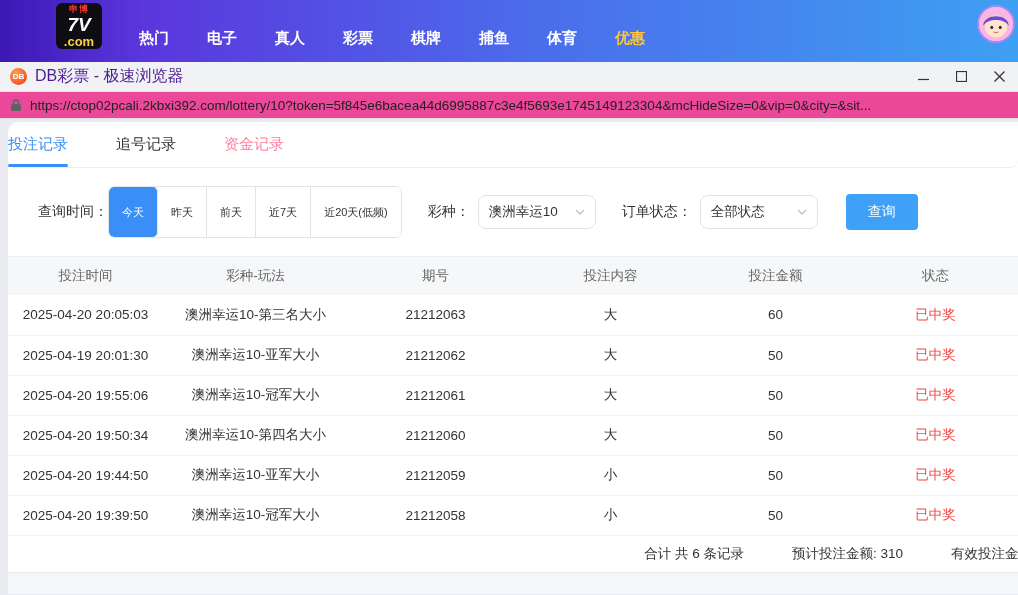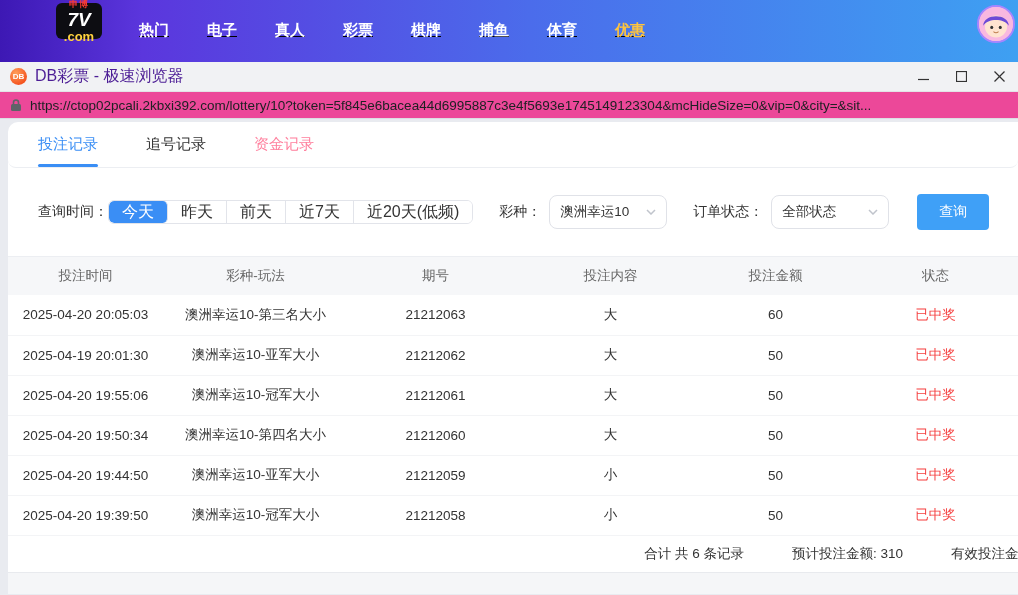--- a/index.html
+++ b/index.html
@@ -3,27 +3,27 @@
 <meta charset="utf-8">
 <style>
   * { margin:0; padding:0; box-sizing:border-box; }
   html,body { width:1018px; height:595px; overflow:hidden;
     font-family:"Liberation Sans","DejaVu Sans",sans-serif; }
   body { position:relative; background:#e9ebf0; }
 
   
   .top-nav { position:absolute; top:0; left:0; width:100%; height:62px;
     background:linear-gradient(90deg,#3d18b4 0%,#5b36dd 14%,#4b6ceb 52%,#3ea0f2 100%); }
-  .logo { position:absolute; left:56px; top:3px; width:46px; height:36px;
+  .logo { position:absolute; left:56px; top:3px; width:46px; height:46px;
     background:#0d0d12; border-radius:6px; text-align:center; cursor:pointer;
     display:flex; flex-direction:column; justify-content:center; line-height:1; }
   .logo-top { color:#ff3b30; font-size:9px; font-weight:700; letter-spacing:1px; }
   .logo-main { color:#fff; font-size:19px; font-weight:800; font-style:italic; margin:1px 0; }
   .logo-suffix { color:#ffd23f; font-size:13px; font-weight:700; }
-  .menu { position:absolute; left:120px; top:6px; height:48px; display:flex; align-items:center;text-decoration:underline; }
+  .menu { position:absolute; left:120px; top:0; height:48px; display:flex; align-items:flex-end; }
   .menu-item { color:#fff; font-size:15px; font-weight:700; padding:0 19px; cursor:pointer;
     text-decoration:none; white-space:nowrap; }
   .menu-item.highlight { color:#ffc53d; }
   .avatar { position:absolute; right:3px; top:5px; width:38px; height:38px; border-radius:50%;
     border:2px solid #a685ff; overflow:hidden; cursor:pointer; background:#f9b8e0; }
   .avatar svg { display:block; }
 
   
   .browser { position:absolute; top:62px; left:0; width:100%; height:533px; background:#e9ebf0; }
   .title-bar { height:30px; background:#f1f2f4; border-bottom:1px solid #e2e3e6;
@@ -36,35 +36,35 @@
   .win-btn { width:38px; height:100%; display:flex; align-items:center; justify-content:center; cursor:pointer; }
   .url-bar { height:27px; background:#ec4899; border-bottom:1px solid #dcdee2;
     display:flex; align-items:center; padding:0 10px; }
   .lock { margin-right:8px; flex:none; display:flex; }
   .url-text { font-size:13.5px; color:#202124; white-space:nowrap; overflow:hidden; }
 
   
   .page { position:relative; margin-left:8px; margin-top:3px; width:1010px; height:472px;
     background:#fff; border-top-left-radius:10px; overflow:hidden; }
 
-  .tabs { height:46px; display:flex; align-items:stretch; padding-left:30px;
+  .tabs { height:46px; display:flex; align-items:stretch; 
     border-bottom:1px solid #eceef2;border-radius:8px; }
   .tab { display:flex; align-items:center; font-size:15px; color:#333; margin-right:48px;
     position:relative; cursor:pointer; white-space:nowrap; }
   .tab.active { color:#3a8ef5; }
   .tab.active::after { content:""; position:absolute; left:0; right:0; bottom:0; height:3px;
     background:#3a8ef5; border-radius:2px; }
   .tab.pink { color:#ff7e9c; }
 
   .filter-section { height:89px; border-bottom:1px solid #eceef2;
     display:flex; align-items:center; padding-left:30px; }
   .flabel { font-size:14px; color:#333; white-space:nowrap; }
   .btn-group { display:flex; border:1px solid #e2e4ea; border-radius:6px; overflow:hidden; margin-right:26px; }
-  .tbtn { height:22px; padding:0 13px; background:#fff; border:none; border-right:1px solid #e2e4ea;
-    font-size:16px; color:#333; cursor:pointer; white-space:nowrap;
+  .tbtn { height:50px; padding:0 13px; background:#fff; border:none; border-right:1px solid #e2e4ea;
+    font-size:11px; color:#333; cursor:pointer; white-space:nowrap;
     font-family:"Liberation Sans","DejaVu Sans",sans-serif; }
   .tbtn:last-child { border-right:none; }
   .tbtn.active { background:#3a8ef5; color:#fff; border-radius:5px; }
   .select { width:118px; height:34px; border:1px solid #e0e2e8; border-radius:8px;
     display:flex; align-items:center; justify-content:space-between; padding:0 10px;
     margin:0 26px 0 8px; font-size:13.5px; color:#333; cursor:pointer; white-space:nowrap; }
   .search-btn { width:72px; height:36px; background:#3fa0f7; color:#fff; border:none;
     border-radius:4px; font-size:14px; cursor:pointer; margin-left:2px;
     font-family:"Liberation Sans","DejaVu Sans",sans-serif; }
 

